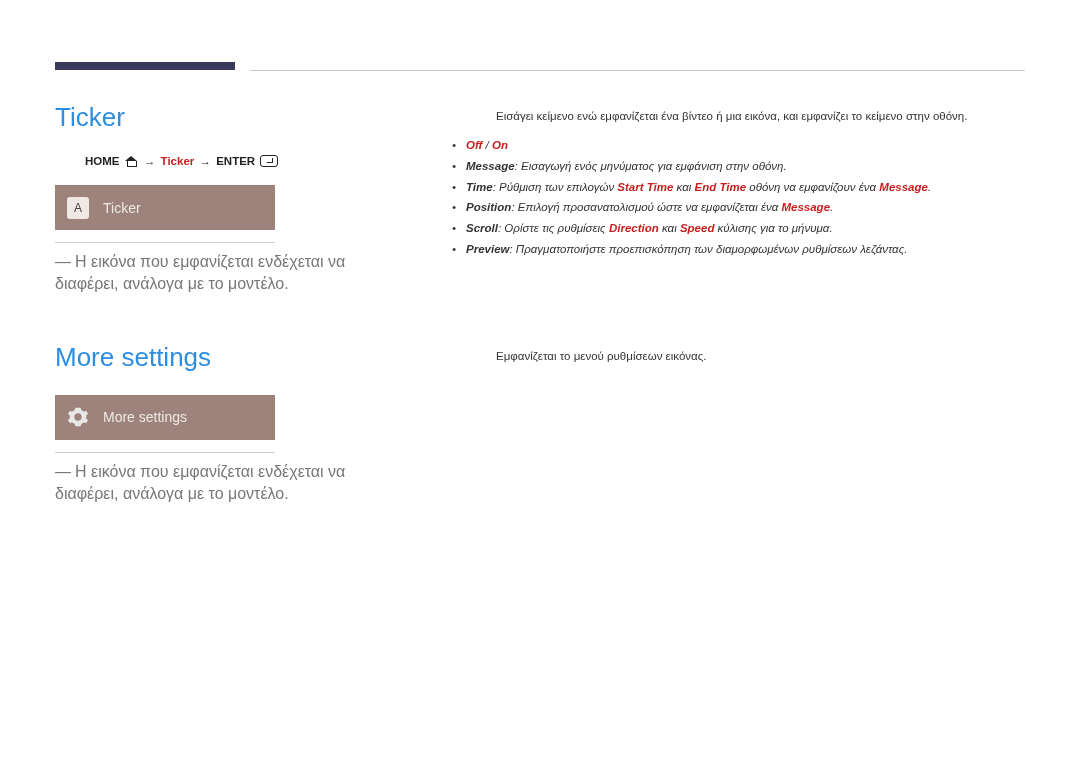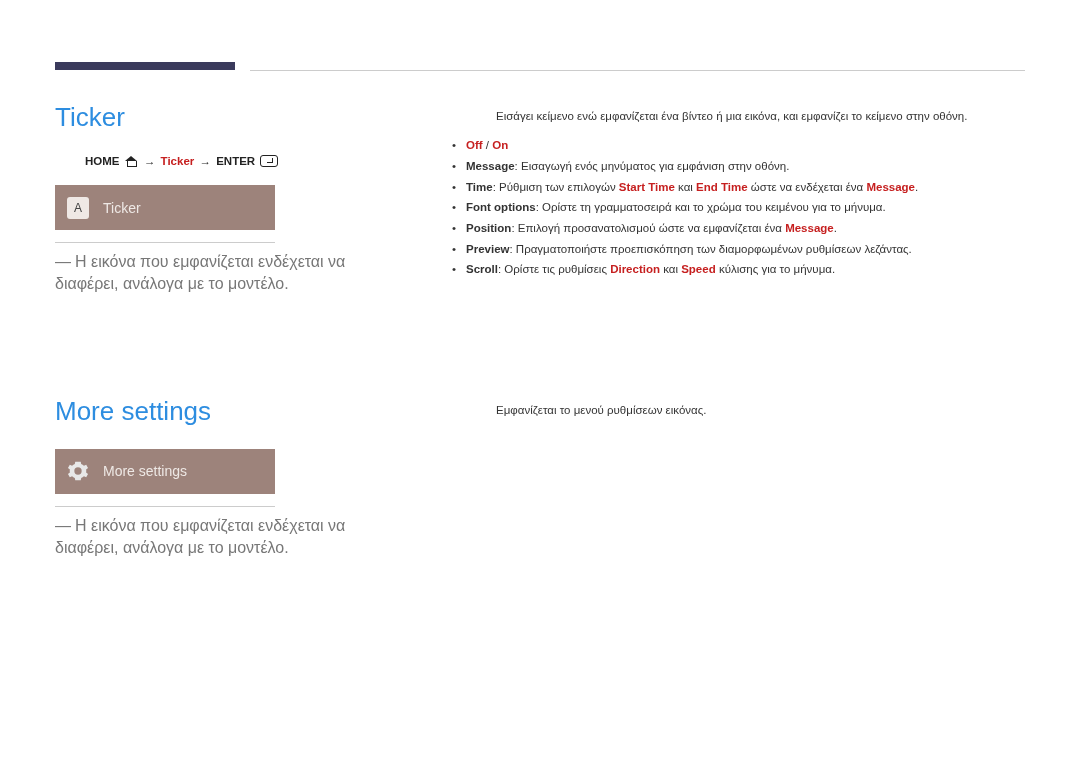--- a/index.html
+++ b/index.html
@@ -25,21 +25,21 @@
     position: absolute;
     top: 70px;
     left: 250px;
     right: 55px;
     height: 1px;
     background: #ccc;
   }
   .content {
     display: flex;
     flex-direction: column;
-    gap: 100px;
+    gap: 46px;
     margin-top: 42px;
   }
   .section {
     display: flex;
     gap: 70px;
     align-items: flex-start;
   }
   .left-col {
     width: 325px;
     flex-shrink: 0;
@@ -155,20 +155,21 @@
   .intro-text {
     font-size: 11.5px;
     color: #333;
     margin-bottom: 10px;
     line-height: 1.5;
     margin-left: 46px;
   }
   .bullets {
     list-style: none;
     padding-left: 16px;
+    font-style: italic;
   }
   .bullets li {
     position: relative;
     font-size: 11.5px;
     line-height: 1.8;
     color: #333;
   }
   .bullets li::before {
     content: "•";
     position: absolute;
@@ -214,33 +215,30 @@
     <div class="right-col">
       <p class="intro-text">Εισάγει κείμενο ενώ εμφανίζεται ένα βίντεο ή μια εικόνα, και εμφανίζει το κείμενο στην οθόνη.</p>
       <ul class="bullets">
         <li>
           <span class="hl">Off</span><span> / </span><span class="hl">On</span>
         </li>
         <li>
           <span class="bold">Message</span><span>: Εισαγωγή ενός μηνύματος για εμφάνιση στην οθόνη.</span>
         </li>
         <li>
-          <span class="bold">Time</span><span>: Ρύθμιση των επιλογών </span><span class="hl">Start Time</span><span> και </span><span class="hl">End Time</span><span> ώστε να ενδέχεται ένα </span><span class="hl">Message</span><span>.</span>
-        </li>
-        <li>
-          <span class="bold">Font options</span><span>: Ορίστε τη γραμματοσειρά και το χρώμα του κειμένου για το μήνυμα.</span>
+          <span class="bold">Time</span><span>: Ρύθμιση των επιλογών </span><span class="hl">Start Time</span><span> και </span><span class="hl">End Time</span><span> οθόνη να εμφανίζουν ένα </span><span class="hl">Message</span><span>.</span>
         </li>
         <li>
           <span class="bold">Position</span><span>: Επιλογή προσανατολισμού ώστε να εμφανίζεται ένα </span><span class="hl">Message</span><span>.</span>
         </li>
         <li>
+          <span class="bold">Scroll</span><span>: Ορίστε τις ρυθμίσεις </span><span class="hl">Direction</span><span> και </span><span class="hl">Speed</span><span> κύλισης για το μήνυμα.</span>
+        </li>
+        <li>
           <span class="bold">Preview</span><span>: Πραγματοποιήστε προεπισκόπηση των διαμορφωμένων ρυθμίσεων λεζάντας.</span>
-        </li>
-        <li>
-          <span class="bold">Scroll</span><span>: Ορίστε τις ρυθμίσεις </span><span class="hl">Direction</span><span> και </span><span class="hl">Speed</span><span> κύλισης για το μήνυμα.</span>
         </li>
       </ul>
     </div>
   </div>
 
   <div class="section">
     <div class="left-col">
       <h1 class="sec-title">More settings</h1>
 
 

